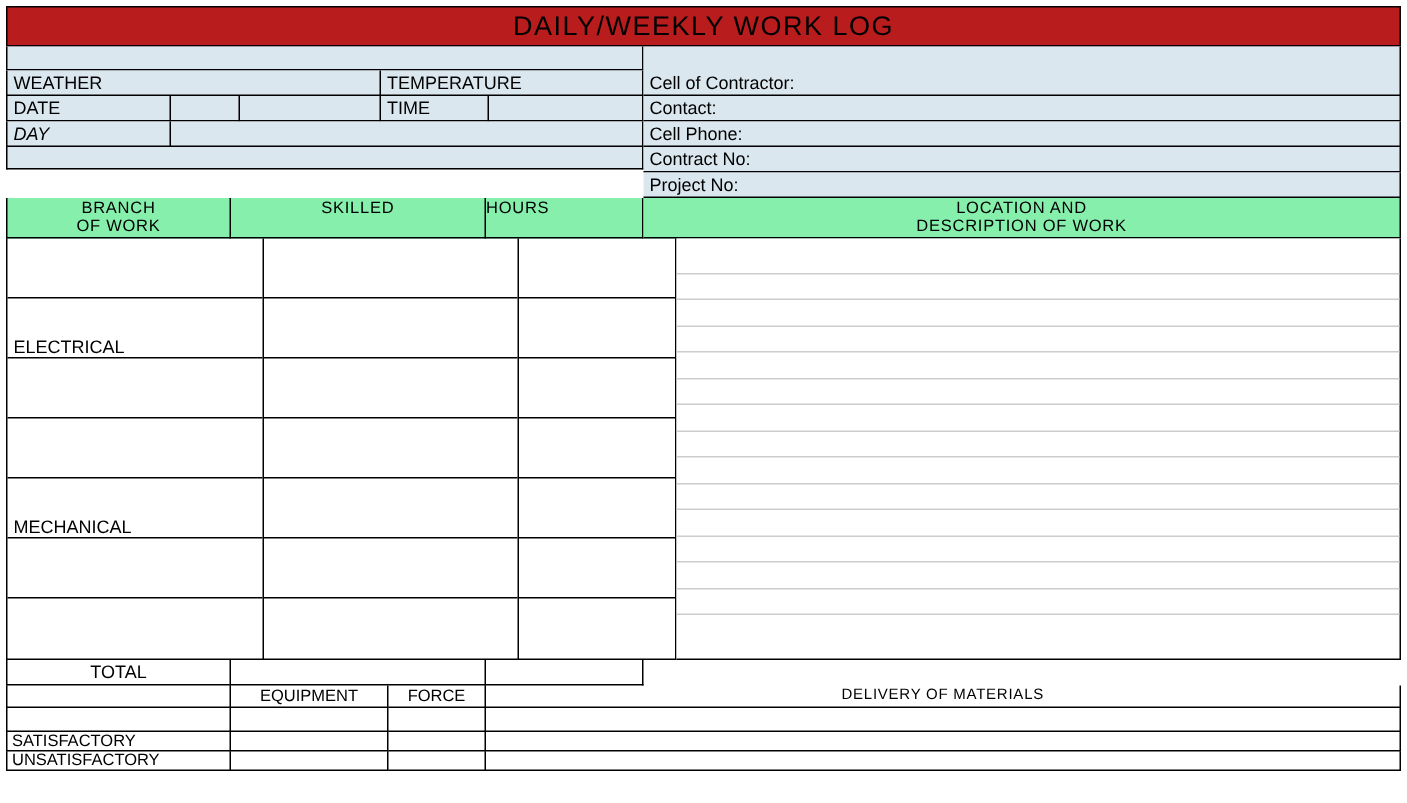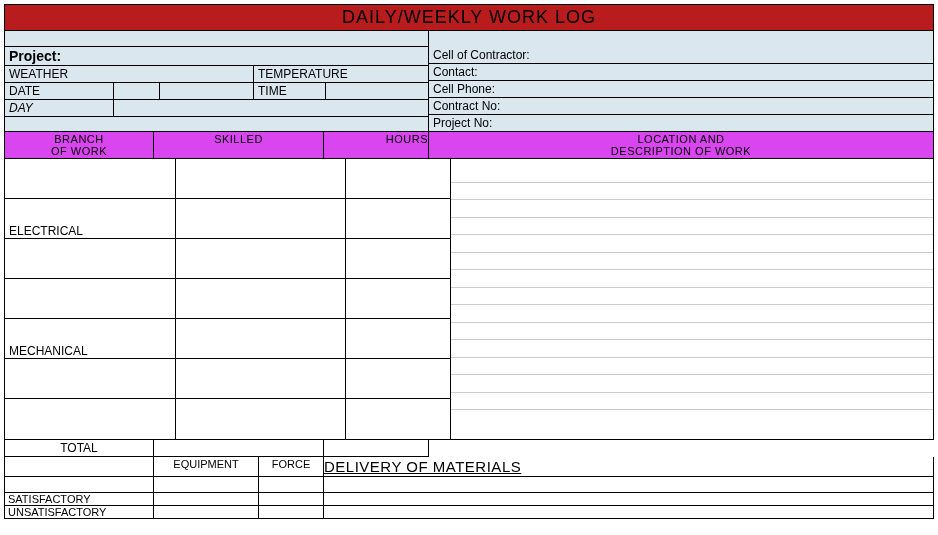--- a/index.html
+++ b/index.html
@@ -23,21 +23,21 @@
   }
   .info-row { display: flex; }
   .lb { background: #dbe7ef; }
   .b { border: 1px solid #000; }
   .bt0 { border-top: 0; }
   .bl0 { border-left: 0; }
   .field-label { padding: 1px 4px; font-size: 12px; }
   .left-block { width: 425px; }
   .right-block { flex: 1; }
   .gray-header {
-    background: #d946ef;
+    background: #86efac;
     border: 1px solid #000;
     text-align: center;
     font-size: 11px;
     letter-spacing: 0.5px;
     padding: 1px 0;
   }
   .work-table { display: flex; }
   .col { border-right: 1px solid #000; border-bottom: 1px solid #000; }
   .col:first-child { border-left: 1px solid #000; }
   .cell { height: 40px; border-bottom: 1px solid #000; padding: 0 4px; display:flex; align-items:flex-end; font-size:12px; }
@@ -50,34 +50,33 @@
     padding: 6px 0 0 0;
     background: #fff;
   }
   .rule-line { height: 17.5px; border-bottom: 1px solid #ccc; }
   .total-row { display:flex; }
   .total-label { width:150px; border:1px solid #000; border-top:0; text-align:center; font-size:12px; padding:1px 0; }
   .total-cell { border:1px solid #000; border-top:0; border-left:0; }
   .eq-row { display:flex; }
   .delivery-header {
     flex:1; border:1px solid #000; border-top:0; border-left:0;
-    text-align:left; font-size:15px; letter-spacing:0.5px; padding:1px 0;text-decoration:underline;
+    text-align:center; font-size:10px; letter-spacing:0.5px; padding:1px 0;
   }
   .sat-row { display:flex; }
   .sat-label { width:150px; border:1px solid #000; border-top:0; font-size:11px; padding:0 3px; }
 </style>
 </head>
 <body>
 
 <div class="title-bar"><span>DAILY/WEEKLY WORK LOG</span></div>
 
 <div class="info-row">
   <div class="left-block">
     <div class="lb b bt0" style="height:16px;"></div>
-    <div class="lb b bt0 field-label" style="font-weight:bold;font-size:14px;">Project:</div>
     <div style="display:flex;">
       <div class="lb b bt0 bl0 field-label" style="width:250px;border-left:1px solid #000;">WEATHER</div>
       <div class="lb b bt0 bl0 field-label" style="flex:1;">TEMPERATURE</div>
     </div>
     <div style="display:flex;">
       <div class="lb b bt0 field-label" style="width:110px;">DATE</div>
       <div class="lb b bt0 bl0" style="width:46px;"></div>
       <div class="lb b bt0 bl0" style="width:94px;"></div>
       <div class="lb b bt0 bl0 field-label" style="width:72px;">TIME</div>
       <div class="lb b bt0 bl0" style="flex:1;"></div>
@@ -98,21 +97,21 @@
 </div>
 
 <div style="display:flex;">
   <div class="gray-header" style="width:150px;border-top:0;">
     <div>BRANCH</div>
     <div>OF WORK</div>
   </div>
   <div class="gray-header" style="width:170px;border-top:0;border-left:0;">
     <div>SKILLED</div>
   </div>
-  <div class="gray-header" style="width:105px;border-top:0;border-left:0;display:flex;align-items:flex-start;justify-content:flex-end;">
+  <div class="gray-header" style="width:105px;border-top:0;border-left:0;display:flex;align-items:flex-start;justify-content:flex-start;">
     <div>HOURS</div>
   </div>
   <div class="gray-header" style="flex:1;border-top:0;border-left:0;">
     <div>LOCATION AND</div>
     <div>DESCRIPTION OF WORK</div>
   </div>
 </div>
 
 <div class="work-table">
   <div class="col" style="width:172px;">

